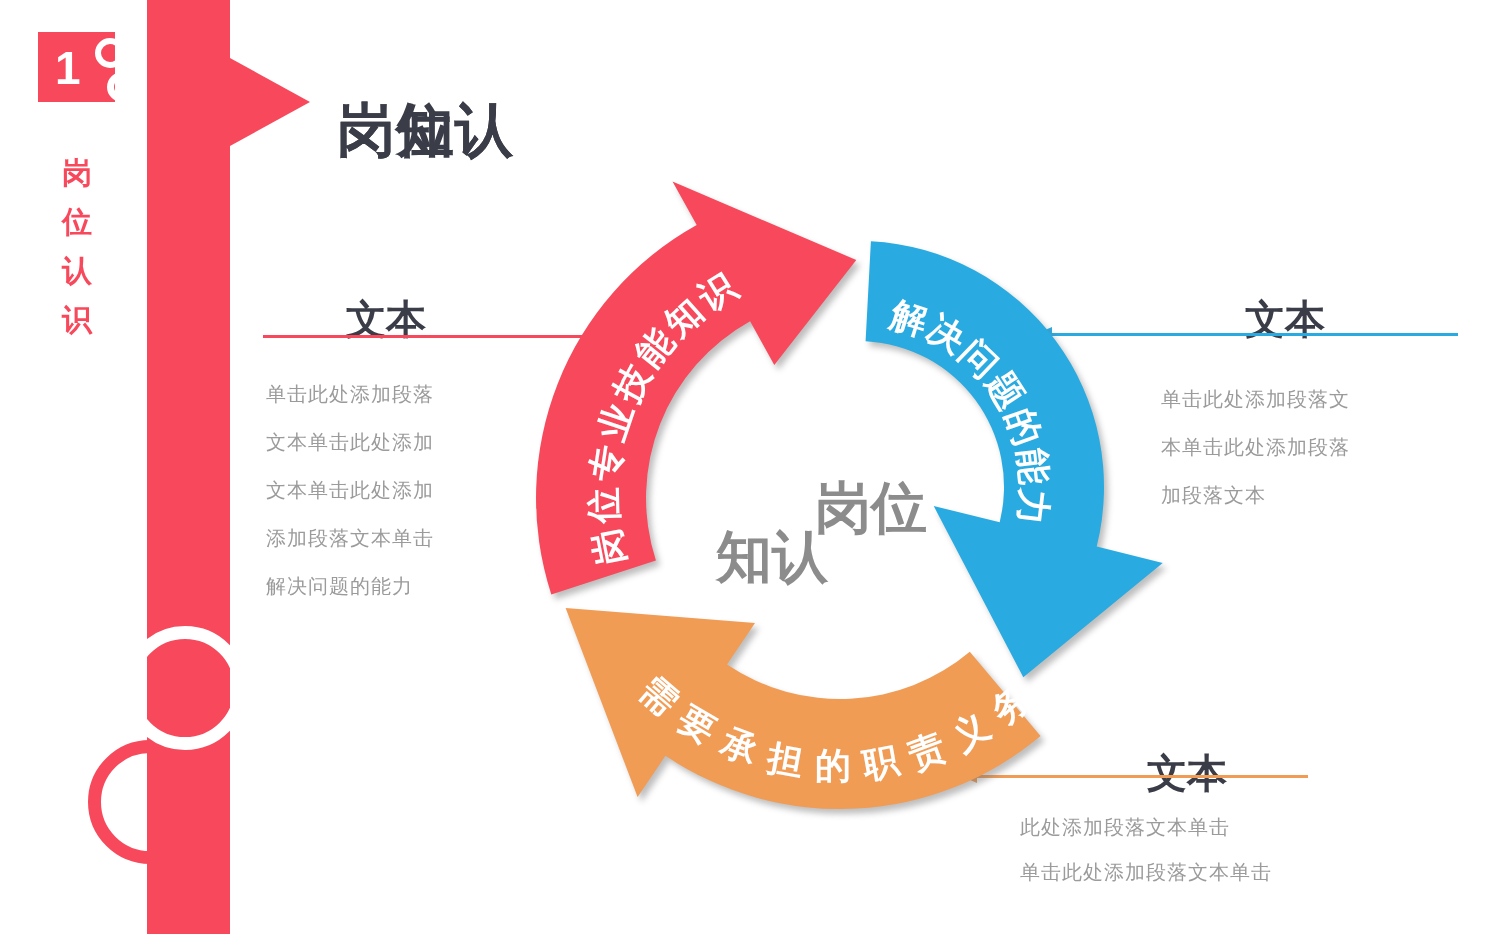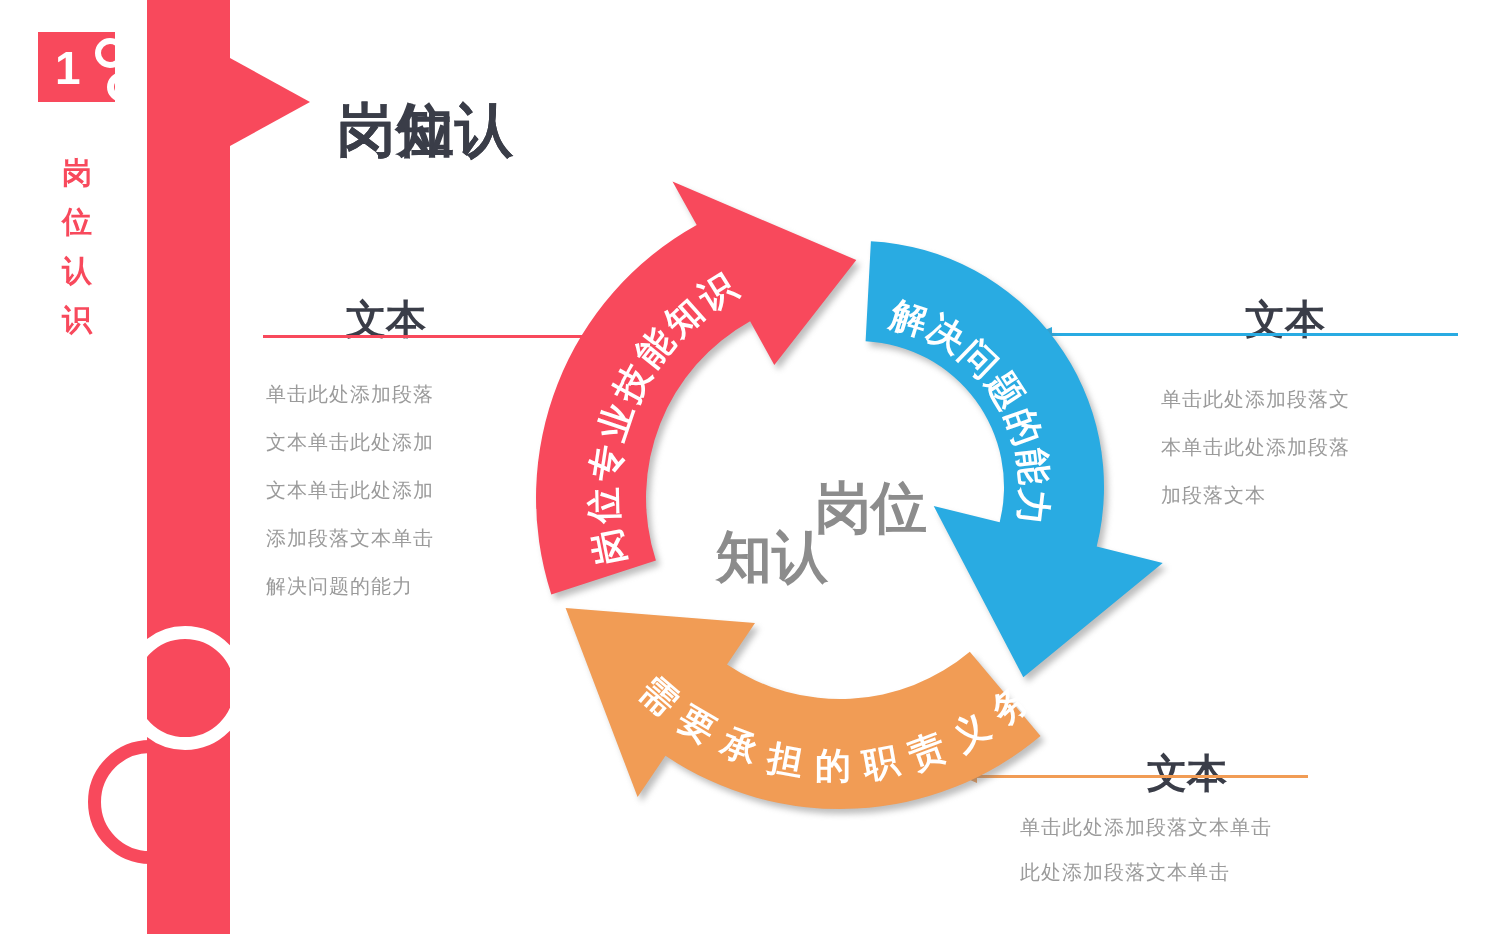--- a/index.html
+++ b/index.html
@@ -114,17 +114,17 @@
     <div>本单击此处添加段落</div>
     <div>加段落文本</div>
   </div>
 
   <div class="abs heading" style="left:1087px;top:726px;">文本</div>
   <div class="abs connector" style="left:963px;top:769px;width:345px;">
     <div class="line" style="background:#F19C55;"></div>
     <div class="head head-left" style="border-right-color:#F19C55;"></div>
   </div>
   <div class="abs para tight" style="left:1020px;top:805px;width:290px;">
+    <div>此处添加段落文本单击</div>
     <div>单击此处添加段落文本单击</div>
-    <div>此处添加段落文本单击</div>
   </div>
 
 </div>
 
 </body></html>

